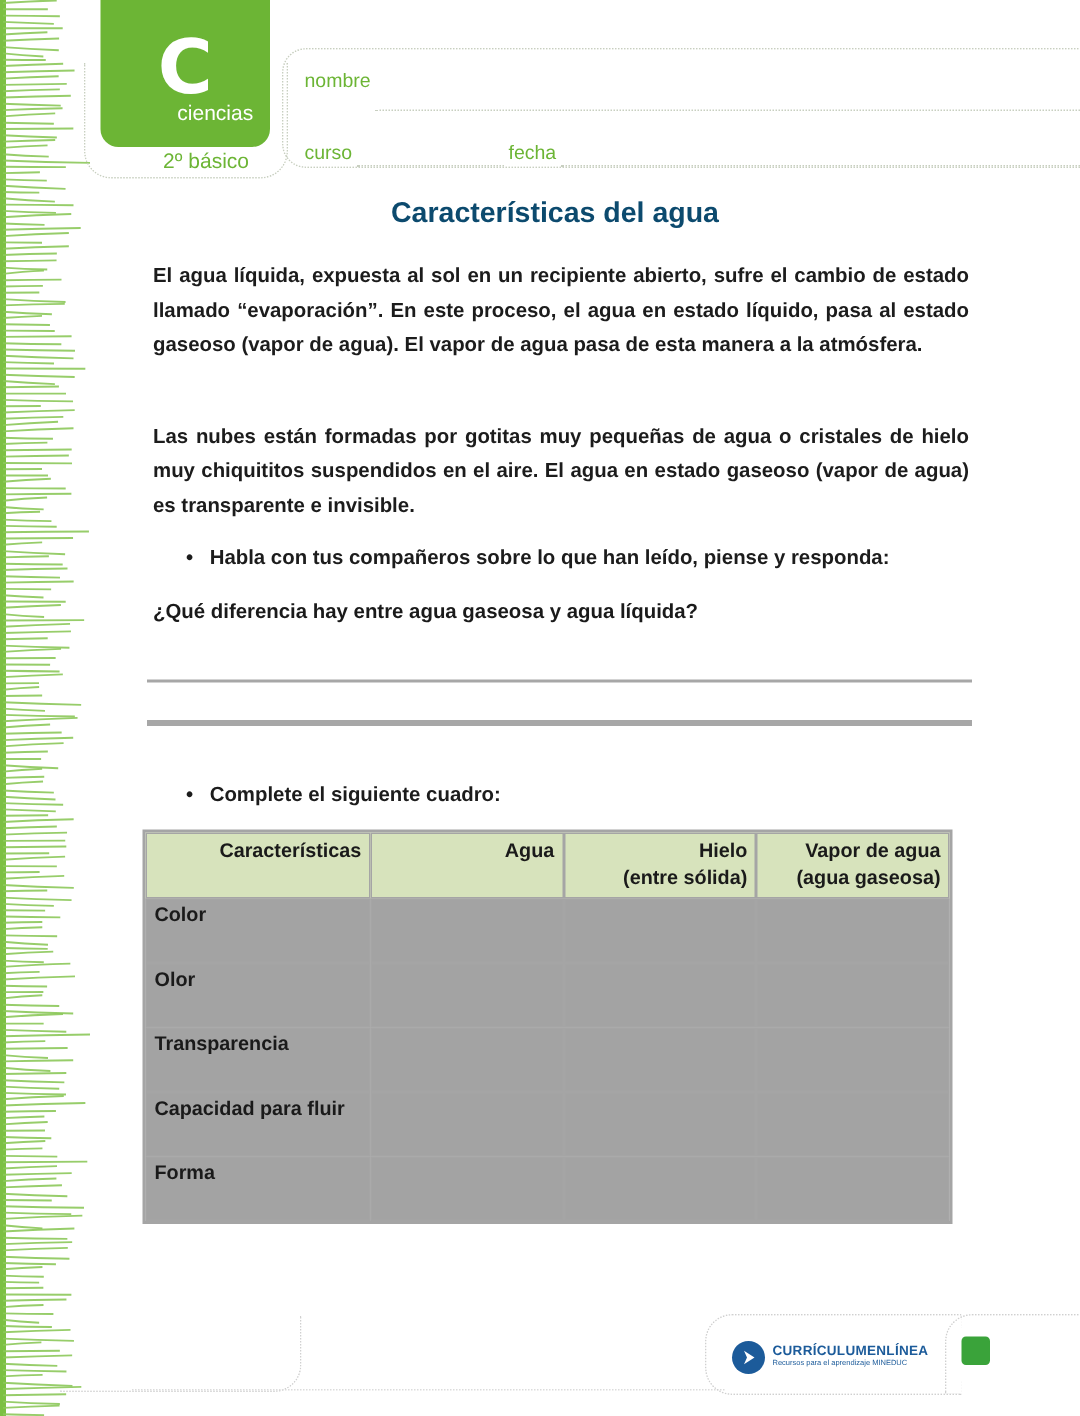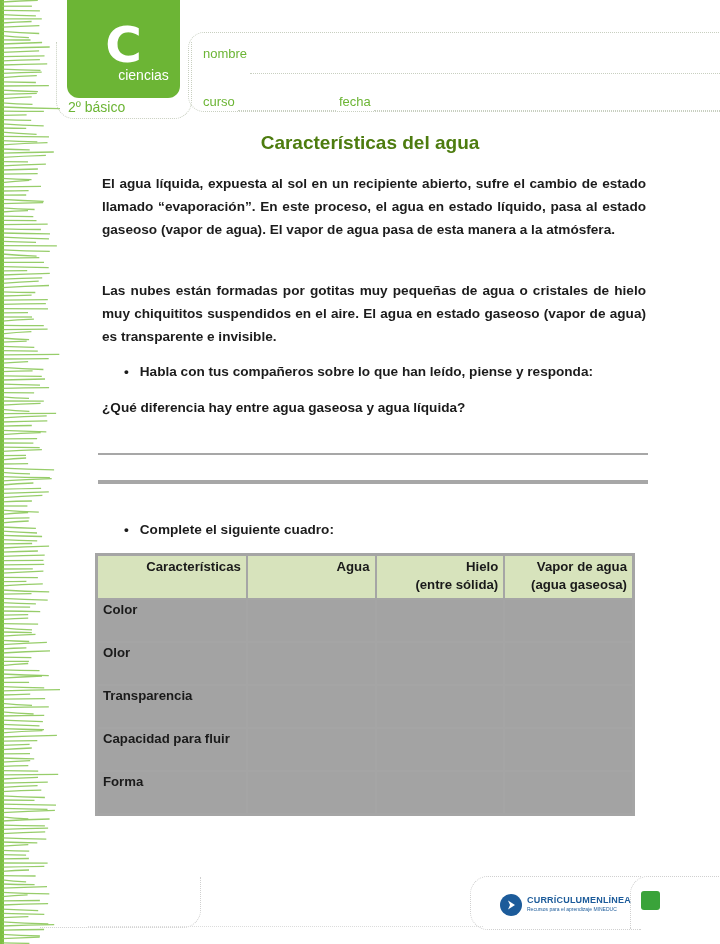--- a/index.html
+++ b/index.html
@@ -15,37 +15,37 @@
 
     
     .badge {
       position:absolute; left:67px; top:-10px; width:113px; height:108px;
       background:#6cb535; border-radius:0 0 12px 12px;
       color:#fff; text-align:center;
     }
     .badge .letter { font-size:50px; font-weight:bold; line-height:50px; margin-top:30px; font-family:"DejaVu Sans", sans-serif; }
     .badge .subject { font-size:14px; line-height:18px; margin-top:-4px;margin-left:40px; }
     .grade {
-      position:absolute; left:68px; top:99px; width:86px; text-align:left;
+      position:absolute; left:80px; top:99px; width:86px; text-align:right;
       font-size:14px; color:#6cb535;
     }
     .badge-frame {
       position:absolute; left:56px; top:42px; width:134px; height:76px;
       border:1.5px dotted #c8cfc0; border-top:none; border-radius:0 0 18px 18px;
     }
     .name-box {
       position:absolute; left:188px; top:32px; width:560px; height:78px;
       border:1.5px dotted #c8cfc0; border-right:none; border-radius:16px 0 0 16px;
     }
     .field-label { position:absolute; font-size:13px; color:#6cb535; }
     .field-line { position:absolute; height:0; border-top:1.5px dotted #c8cfc0; }
 
     .title {
       position:absolute; left:0; width:720px; top:132px; text-align:center;
-      font-size:19px; font-weight:bold; color:#4d7c0f;
+      font-size:19px; font-weight:bold; color:#0c4a6e;
       padding-left:20px; box-sizing:border-box;
     }
     .para {
       position:absolute; left:102px; width:544px;
       font-size:13.6px; line-height:23px; text-align:justify; font-weight:bold;
       color:#1c1c1c;
     }
     .bullet {
       position:absolute; left:124px; font-size:13.6px; font-weight:bold; color:#1c1c1c;
     }
@@ -77,21 +77,21 @@
       border-bottom:1.5px dotted #dcdcdc;
     }
     .footer-right {
       position:absolute; left:470px; top:876px; width:170px; height:52px;
       border:1.5px dotted #d0d0d0; border-right:none; border-radius:18px 0 0 18px;
     }
     .footer-right2 {
       position:absolute; left:630px; top:876px; width:100px; height:52px;
       border-top:1.5px dotted #d0d0d0; border-left:1.5px dotted #d0d0d0; border-radius:18px 0 0 0;
     }
-    .logo { position:absolute; left:500px; top:894px; display:flex; align-items:center; }
+    .logo { position:absolute; left:488px; top:894px; display:flex; align-items:center; }
     .logo-circle {
       width:22px; height:22px; border-radius:50%; background:#1c5b9a;
       display:flex; align-items:center; justify-content:center;
     }
     .logo-text { margin-left:5px; line-height:9px; }
     .logo-text .main { font-size:9px; color:#1c5b9a; font-weight:bold; letter-spacing:0.2px; }
     .logo-text .sub { font-size:5px; color:#1c5b9a; }
     .green-square {
       position:absolute; left:641px; top:891px; width:19px; height:19px;
       background:#3aa33a; border-radius:3px;

